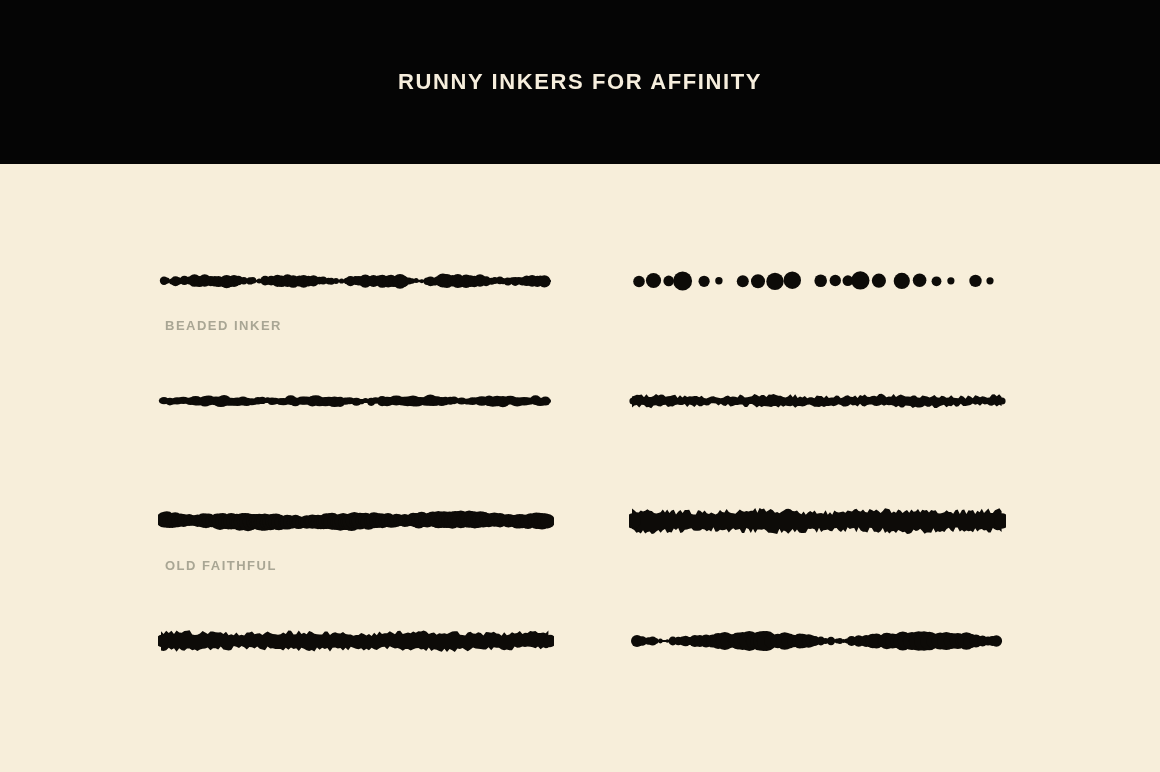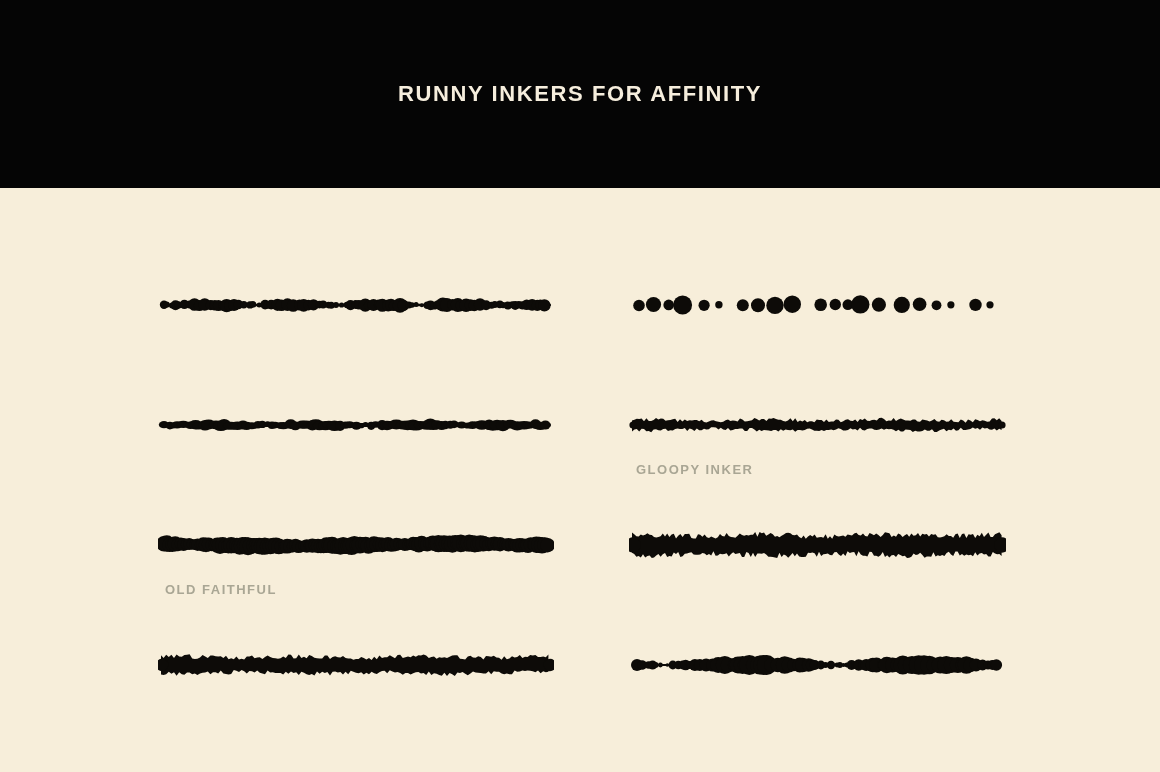--- a/index.html
+++ b/index.html
@@ -2,21 +2,21 @@
 <html><head>
 <meta charset="utf-8">
 <style>
   html,body{margin:0;padding:0;}
   body{font-family:"Liberation Sans", sans-serif; background:#ffffff;}
   .page{
     width:1160px; height:772px; overflow:hidden; position:relative;
     background:var(--bg,#f7eeda);
   }
   .header-band{
-    height:188px; background:var(--header-bg,#050505);
+    height:164px; background:var(--header-bg,#050505);
     display:flex; align-items:center; justify-content:center;
   }
   .page-title{
     margin:0; color:var(--header-fg,#f6eedd);
     font-size:22px; font-weight:bold; letter-spacing:1.6px;
     text-transform:uppercase;
   }
   .brush-grid{
     display:grid;
     grid-template-columns:396px 377px;
@@ -124,20 +124,21 @@
           <circle cx="354.3" cy="17.8" r="3.5" fill="#0d0b08"></circle>
           <circle cx="357.2" cy="18.4" r="4.5" fill="#0d0b08"></circle>
           <circle cx="360.9" cy="17.7" r="3.8" fill="#0d0b08"></circle>
           <circle cx="364.5" cy="18.4" r="4.2" fill="#0d0b08"></circle>
           <circle cx="368.7" cy="17.8" r="5.3" fill="#0d0b08"></circle>
           <circle cx="374.1" cy="17.8" r="5.9" fill="#0d0b08"></circle>
           <circle cx="379.3" cy="18.4" r="5.6" fill="#0d0b08"></circle>
           <circle cx="382.3" cy="17.7" r="5.3" fill="#0d0b08"></circle>
           <circle cx="386.4" cy="18.4" r="6.2" fill="#0d0b08"></circle>
         </svg>
+    <figcaption class="brush-label">BEADED INKER</figcaption>
   </figure>
 
   <figure class="cell">
     <svg class="stroke" xmlns="http://www.w3.org/2000/svg" width="377" height="36" viewBox="0 0 377 36">
           <circle cx="10.0" cy="18.5" r="5.8" fill="#0d0b08"></circle>
           <circle cx="24.5" cy="17.5" r="7.6" fill="#0d0b08"></circle>
           <circle cx="39.7" cy="17.9" r="5.3" fill="#0d0b08"></circle>
           <circle cx="53.6" cy="18.0" r="9.5" fill="#0d0b08"></circle>
           <circle cx="75.1" cy="18.3" r="5.6" fill="#0d0b08"></circle>
           <circle cx="89.9" cy="17.7" r="3.7" fill="#0d0b08"></circle>
@@ -241,21 +242,20 @@
           <ellipse cx="387.4" cy="18.0" rx="5.1" ry="4.5" fill="#0d0b08"></ellipse>
         </svg>
   </figure>
 
   <figure class="cell">
     <svg class="stroke" xmlns="http://www.w3.org/2000/svg" width="377" height="36" viewBox="0 0 377 36">
           <polygon points="3.0,13.5 5.4,12.8 7.8,11.7 10.2,11.9 12.6,11.5 15.0,14.2 17.4,11.3 19.8,14.0 22.2,14.1 24.6,12.9 27.0,11.1 29.4,12.6 31.8,11.5 34.2,11.7 36.6,13.7 39.0,13.2 41.4,12.9 43.8,12.2 46.2,11.7 48.6,14.9 51.0,12.2 53.4,14.5 55.8,12.4 58.2,14.0 60.6,13.2 63.0,13.5 65.4,12.9 67.8,12.9 70.2,14.2 72.6,12.7 75.0,15.1 77.4,15.5 79.8,14.4 82.2,13.6 84.6,13.3 87.0,14.2 89.4,14.8 91.8,15.2 94.2,14.8 96.6,13.3 99.0,12.4 101.4,13.9 103.8,13.5 106.2,13.8 108.6,14.4 111.0,11.4 113.4,12.6 115.8,14.4 118.2,14.3 120.6,13.7 123.0,13.3 125.4,11.1 127.8,11.9 130.2,13.5 132.6,12.1 135.0,11.9 137.4,14.1 139.8,11.6 142.2,11.7 144.6,11.0 147.0,12.1 149.4,12.8 151.8,12.8 154.2,13.9 156.6,14.6 159.0,13.4 161.4,11.2 163.8,14.2 166.2,11.3 168.6,15.0 171.0,13.4 173.4,14.4 175.8,12.9 178.2,15.3 180.6,14.2 183.0,14.2 185.4,15.2 187.8,12.4 190.2,12.9 192.6,13.0 195.0,15.1 197.4,12.6 199.8,15.1 202.2,14.4 204.6,14.6 207.0,12.6 209.4,12.8 211.8,15.3 214.2,14.2 216.6,12.7 219.0,12.3 221.4,13.8 223.8,14.0 226.2,12.4 228.6,15.1 231.0,12.0 233.4,13.0 235.8,11.4 238.2,13.8 240.6,14.1 243.0,13.1 245.4,12.8 247.8,13.4 250.2,10.9 252.6,10.8 255.0,11.9 257.4,14.2 259.8,13.5 262.2,13.8 264.6,10.9 267.0,14.0 269.4,12.5 271.8,11.5 274.2,12.4 276.6,13.4 279.0,13.6 281.4,13.8 283.8,12.4 286.2,12.5 288.6,14.4 291.0,14.8 293.4,12.5 295.8,13.1 298.2,13.6 300.6,14.4 303.0,13.5 305.4,11.9 307.8,14.2 310.2,14.7 312.6,12.8 315.0,13.2 317.4,14.8 319.8,14.4 322.2,12.3 324.6,14.8 327.0,15.1 329.4,15.3 331.8,12.5 334.2,13.6 336.6,15.7 339.0,12.6 341.4,13.5 343.8,15.3 346.2,12.3 348.6,13.1 351.0,14.2 353.4,13.2 355.8,13.7 358.2,14.8 360.6,14.4 363.0,11.4 365.4,11.3 367.8,13.3 370.2,11.3 372.6,14.0 372.6,22.9 370.2,21.8 367.8,23.5 365.4,21.5 363.0,22.7 360.6,22.6 358.2,21.1 355.8,21.6 353.4,20.4 351.0,22.7 348.6,21.1 346.2,21.8 343.8,20.5 341.4,22.1 339.0,22.5 336.6,23.1 334.2,23.1 331.8,20.8 329.4,23.2 327.0,23.8 324.6,21.5 322.2,23.3 319.8,22.7 317.4,24.3 315.0,21.8 312.6,22.6 310.2,23.6 307.8,24.9 305.4,25.0 303.0,22.2 300.6,23.7 298.2,23.8 295.8,22.6 293.4,24.0 291.0,24.5 288.6,24.6 286.2,23.7 283.8,25.0 281.4,22.9 279.0,22.8 276.6,22.5 274.2,24.4 271.8,24.5 269.4,22.7 267.0,24.3 264.6,22.8 262.2,22.0 259.8,22.3 257.4,21.7 255.0,22.7 252.6,21.6 250.2,22.5 247.8,23.1 245.4,22.8 243.0,21.5 240.6,21.6 238.2,21.9 235.8,23.4 233.4,22.9 231.0,20.8 228.6,23.6 226.2,22.0 223.8,22.6 221.4,21.3 219.0,23.0 216.6,23.4 214.2,23.6 211.8,22.0 209.4,21.3 207.0,22.5 204.6,23.3 202.2,22.6 199.8,23.0 197.4,23.0 195.0,24.0 192.6,23.0 190.2,24.1 187.8,23.7 185.4,23.7 183.0,22.4 180.6,21.4 178.2,21.8 175.8,23.1 173.4,23.5 171.0,23.0 168.6,23.1 166.2,24.7 163.8,22.5 161.4,23.3 159.0,22.9 156.6,22.6 154.2,23.8 151.8,22.3 149.4,24.5 147.0,23.1 144.6,23.0 142.2,24.1 139.8,23.6 137.4,23.3 135.0,23.0 132.6,24.0 130.2,22.8 127.8,24.6 125.4,22.5 123.0,21.0 120.6,21.0 118.2,23.9 115.8,24.0 113.4,21.4 111.0,21.5 108.6,21.9 106.2,22.0 103.8,22.9 101.4,23.6 99.0,21.0 96.6,22.9 94.2,22.4 91.8,20.8 89.4,22.5 87.0,20.6 84.6,20.2 82.2,20.2 79.8,22.3 77.4,22.6 75.0,21.8 72.6,23.2 70.2,23.2 67.8,21.4 65.4,24.0 63.0,22.2 60.6,21.6 58.2,23.9 55.8,21.0 53.4,22.1 51.0,22.0 48.6,21.6 46.2,22.1 43.8,23.6 41.4,23.2 39.0,23.9 36.6,21.8 34.2,21.9 31.8,23.6 29.4,23.2 27.0,22.3 24.6,22.5 22.2,25.3 19.8,24.1 17.4,24.3 15.0,21.9 12.6,21.8 10.2,24.6 7.8,22.0 5.4,22.4 3.0,24.6" fill="#0d0b08"></polygon>
           <circle cx="4.0" cy="18.0" r="3.6" fill="#0d0b08"></circle>
           <circle cx="373.0" cy="18.0" r="3.6" fill="#0d0b08"></circle>
         </svg>
-    <figcaption class="brush-label">GLOOPY INKER</figcaption>
   </figure>
 
   <figure class="cell">
     <svg class="stroke" xmlns="http://www.w3.org/2000/svg" width="396" height="36" viewBox="0 0 396 36">
           <circle cx="6.0" cy="16.7" r="7.8" fill="#0d0b08"></circle>
           <circle cx="8.8" cy="16.5" r="8.3" fill="#0d0b08"></circle>
           <circle cx="11.6" cy="17.8" r="7.2" fill="#0d0b08"></circle>
           <circle cx="14.4" cy="17.8" r="7.1" fill="#0d0b08"></circle>
           <circle cx="17.2" cy="16.8" r="7.6" fill="#0d0b08"></circle>
           <circle cx="20.0" cy="17.7" r="6.6" fill="#0d0b08"></circle>

